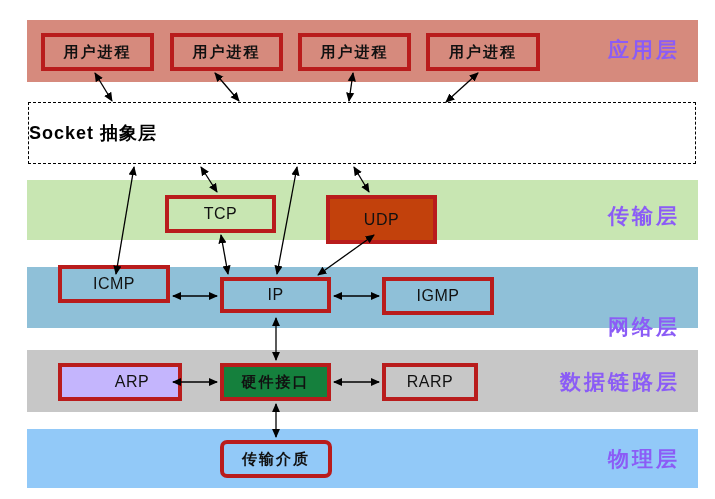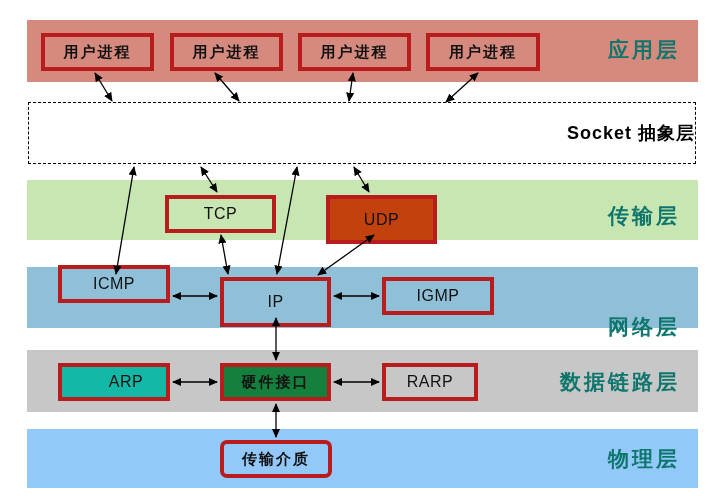--- a/index.html
+++ b/index.html
@@ -9,31 +9,31 @@
   }
   .band{position:absolute;left:27px;width:671px;}
   .band-app{top:20px;height:62px;}
   .band-transport{top:180px;height:60px;}
   .band-network{top:267px;height:61px;}
   .band-datalink{top:350px;height:62px;}
   .band-physical{top:429px;height:59px;}
   .socket{
     position:absolute;left:28px;top:102px;width:668px;height:62px;
     background:#ffffff;border:1px dashed #000;box-sizing:border-box;
-    display:flex;align-items:center;justify-content:flex-end;
+    display:flex;align-items:center;justify-content:flex-start;
     font-weight:bold;font-size:18px;color:#000;letter-spacing:1px;
   }
   .node{
     position:absolute;border:4px solid #b91c1c;box-sizing:border-box;
     display:flex;align-items:center;justify-content:center;color:#111;
   }
   .zh{font-weight:bold;font-size:15px;letter-spacing:2px;}
   .lat{font-weight:normal;font-size:16px;letter-spacing:0.5px;}
   .layer-label{
-    position:absolute;right:35px;font-weight:bold;font-size:21px;color:#0f766e;
+    position:absolute;right:35px;font-weight:bold;font-size:21px;color:#8b5cf6;
     letter-spacing:3px;line-height:24px;
   }
   .arrows{position:absolute;left:0;top:0;width:715px;height:499px;pointer-events:none;}
   .arrows line{stroke:#000;stroke-width:1.3;}
 </style>
 </head>
 <body>
 
 <div class="stage">
 
@@ -49,24 +49,24 @@
 
   <div class="node zh" style="left: 41px; top: 33px; width: 113px; height: 38px; background-color: rgb(214, 138, 125);">用户进程</div>
   <div class="node zh" style="left: 170px; top: 33px; width: 113px; height: 38px; background-color: rgb(214, 138, 125);">用户进程</div>
   <div class="node zh" style="left: 298px; top: 33px; width: 113px; height: 38px; background-color: rgb(214, 138, 125);">用户进程</div>
   <div class="node zh" style="left: 426px; top: 33px; width: 114px; height: 38px; background-color: rgb(214, 138, 125);">用户进程</div>
 
   <div class="node lat" style="left: 165px; top: 195px; width: 111px; height: 38px; background-color: rgb(200, 230, 178);">TCP</div>
   <div class="node lat" style="left: 326px; top: 195px; width: 111px; height: 49px; background-color: #c2410c;">UDP</div>
 
   <div class="node lat" style="left: 58px; top: 265px; width: 112px; height: 38px; background-color: rgb(143, 192, 216);">ICMP</div>
-  <div class="node lat" style="left: 220px; top: 277px; width: 111px; height: 50px; background-color: rgb(143, 192, 216);">IP</div>
+  <div class="node lat" style="left: 220px; top: 277px; width: 111px; height: 36px; background-color: rgb(143, 192, 216);">IP</div>
   <div class="node lat" style="left: 382px; top: 277px; width: 112px; height: 38px; background-color: rgb(143, 192, 216);">IGMP</div>
 
-  <div class="node lat" style="left: 58px; top: 363px; width: 112px; height: 38px; background-color: #14b8a6; padding-left: 24px;">ARP</div>
+  <div class="node lat" style="left: 58px; top: 363px; width: 124px; height: 38px; background-color: #c4b5fd; padding-left: 24px;">ARP</div>
   <div class="node zh" style="left: 220px; top: 363px; width: 111px; height: 38px; background-color: #15803d;">硬件接口</div>
   <div class="node lat" style="left: 382px; top: 363px; width: 96px; height: 38px; background-color: rgb(199, 199, 199);">RARP</div>
 
   <div class="node zh" style="left: 220px; top: 440px; width: 112px; height: 38px; background-color: rgb(146, 201, 248); border-radius: 7px;">传输介质</div>
 
   <div class="layer-label" style="top:38px;">应用层</div>
   <div class="layer-label" style="top:204px;">传输层</div>
   <div class="layer-label" style="top:285px;margin-top:30px;">网络层</div>
   <div class="layer-label" style="top:370px;">数据链路层</div>
   <div class="layer-label" style="top:447px;">物理层</div>

